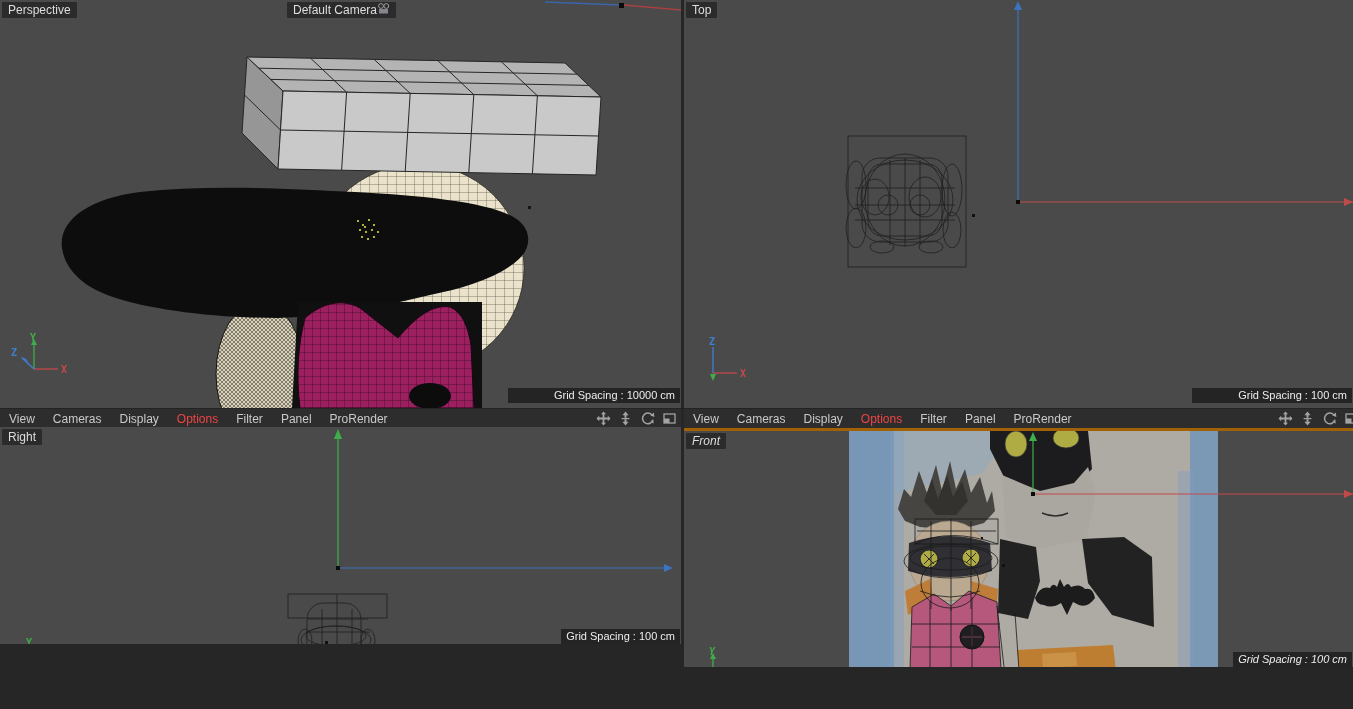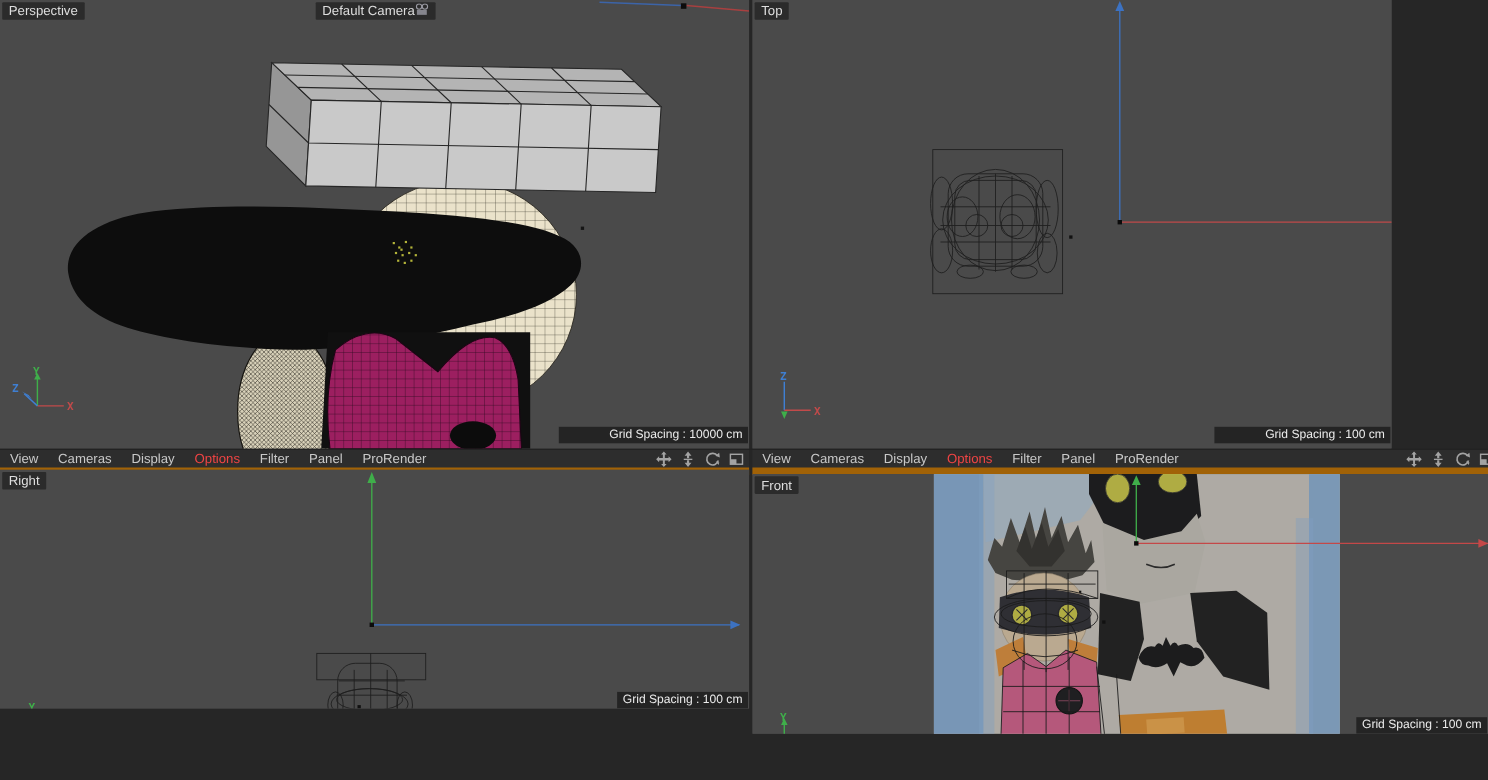--- a/index.html
+++ b/index.html
@@ -1,35 +1,35 @@
 <!DOCTYPE html>
 <html><head>
 <meta charset="utf-8">
 <style>
   html,body{margin:0;padding:0;background:#1e1e1e;}
   .app{position:relative;width:1353px;height:709px;background:#262626;overflow:hidden;
        font-family:"Liberation Sans",sans-serif;text-align:right;-webkit-font-smoothing:antialiased;}
   .vp{position:absolute;background:#4a4a4a;overflow:hidden;}
   #vp-persp{left:0;top:0;width:681px;height:408px;}
-  #vp-top{left:684px;top:0;width:581px;height:408px;}
+  #vp-top{left:684px;top:0;width:669px;height:408px;}
   #vp-right{left:0;top:427px;width:681px;height:217px;}
-  #vp-front{left:684px;top:431px;width:669px;height:236px;}
+  #vp-front{left:684px;top:431px;width:669px;height:236px;font-style:italic;}
   .vp svg.canvas{position:absolute;left:0;top:0;}
   .vp-label{position:absolute;top:2px;left:2px;font-size:12px;line-height:16px;color:#dedede;
             background:rgba(18,18,18,0.55);padding:0 6px;border-radius:1px;white-space:nowrap;z-index:5;}
   .vp-label.cam{left:287px;display:flex;align-items:center;gap:0;}
   .grid-label{position:absolute;right:1px;font-size:11px;line-height:15px;color:#ececec;
               background:rgba(25,25,25,0.78);padding:0 5px;white-space:nowrap;z-index:5;}
   .grid-label.hi{bottom:5px;padding-left:46px;} .grid-label.lo{bottom:0px;}
   .gizmo{position:absolute;z-index:4;}
   .menurow{position:absolute;left:0;top:408px;width:1353px;height:23px;background:#262626;
            border-top:1px solid #232323;box-sizing:border-box;}
   .menubar{position:absolute;top:0;height:23px;background:#2d2d2d;display:flex;align-items:center;
            gap:18px;padding-left:9px;box-sizing:border-box;overflow:hidden;
-           border-bottom:7px solid #a16207;}
+           border-bottom:4px solid #a16207;}
   .menubar .mi{font-size:12px;color:#c9c9c9;cursor:default;white-space:nowrap;}
   .menubar .mi.active{color:#ef4444;}
   .mi-icons{margin-left:auto;display:flex;align-items:center;gap:7px;padding-right:4px;color:#a3a3a3;}
   .mi-icons .icon{display:inline-flex;width:15px;height:15px;}
   .menubar.rightbar .mi-icons{padding-right:0;margin-right:-6px;}
   .gizmo text{font-family:"DejaVu Sans Mono",monospace;font-size:10px;font-weight:bold;}
 </style>
 </head>
 <body>
 

